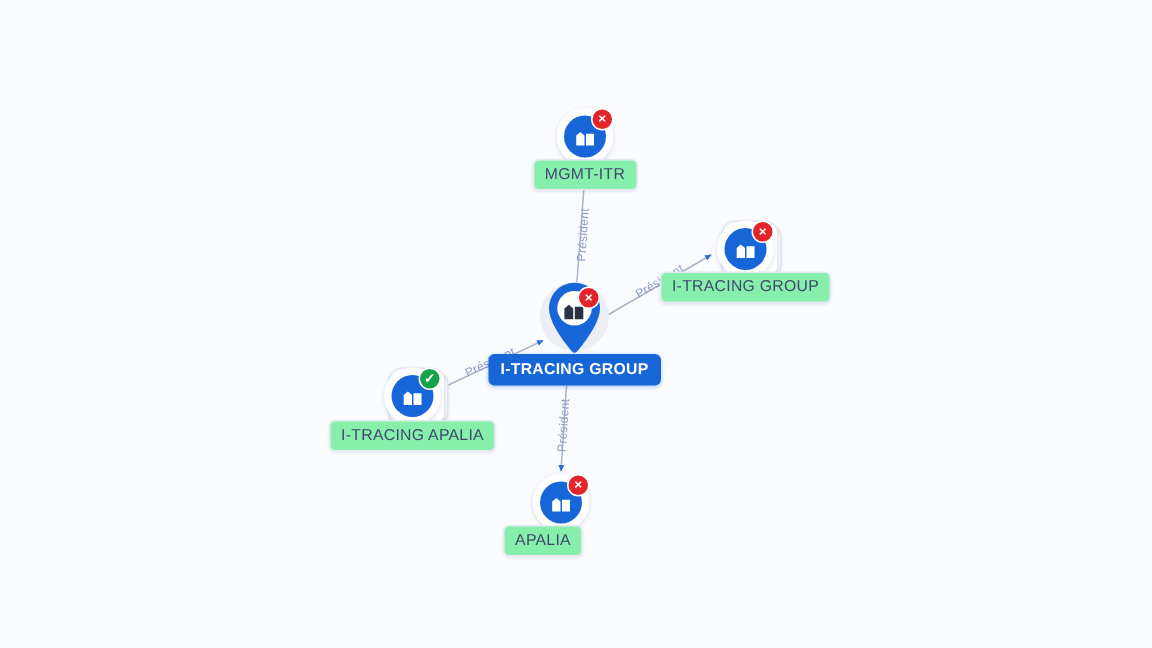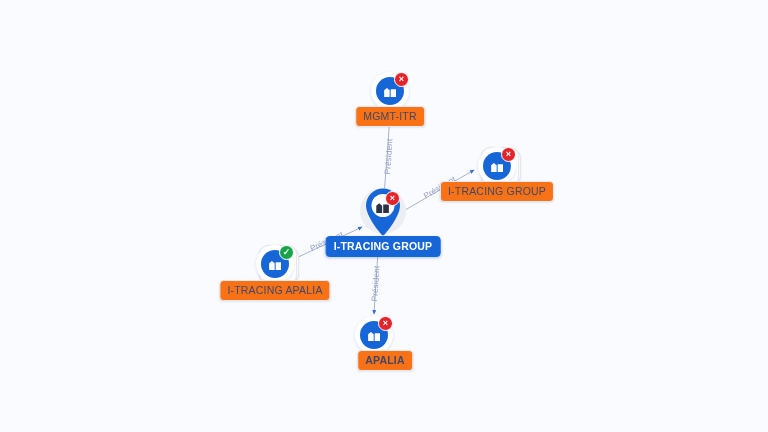--- a/index.html
+++ b/index.html
@@ -114,21 +114,21 @@
 
   
   .node-label {
     position: absolute;
     transform: translateX(-50%);
     white-space: nowrap;
     font-size: 10.5px;
     letter-spacing: 0.2px;
     padding: 3px 7px 4px 7px;
     border-radius: 4px;
-    background: #f97316;
+    background: #86efac;
     color: #41476b;
     border: 1px solid #e6e9f2;
     box-shadow: 0 1px 2px rgba(40,60,110,0.10);
   }
   .node-label.selected {
     background: #1766d8;
     color: #ffffff;
     border-color: #1766d8;
     font-weight: bold;
     box-shadow: 0 1px 3px rgba(23,102,216,0.35);
@@ -275,16 +275,16 @@
               <rect fill="#ffffff" x="17.4" y="14" width="1.6" height="1.6"></rect>
               <rect fill="#ffffff" x="14.6" y="17" width="1.6" height="1.6"></rect>
               <rect fill="#ffffff" x="17.4" y="17" width="1.6" height="1.6"></rect>
             </svg>
           </div>
           <div class="badge inactive" style="background: rgb(227, 36, 43); left: 25px; top: 1px;">
             <span class="glyph">×</span>
           </div>
         </div>
       </div>
-      <div class="node-label" style="left: 385px; top: 350px; font-weight: bold;">APALIA</div>
+      <div class="node-label" style="left: 362px; top: 350px;">APALIA</div>
     </div>
 
 </div>
 
 </body></html>

